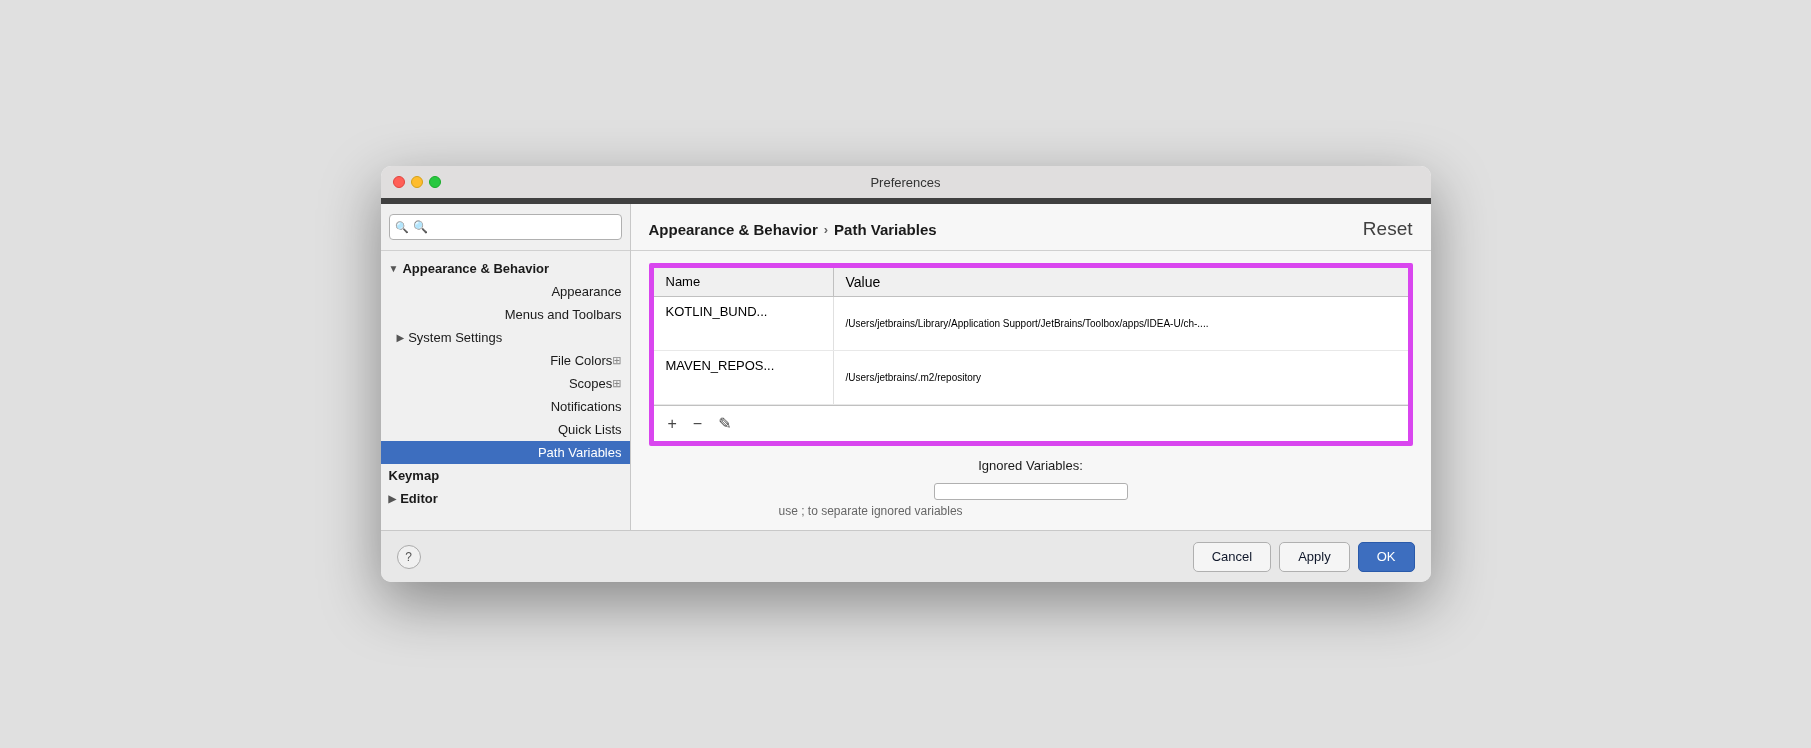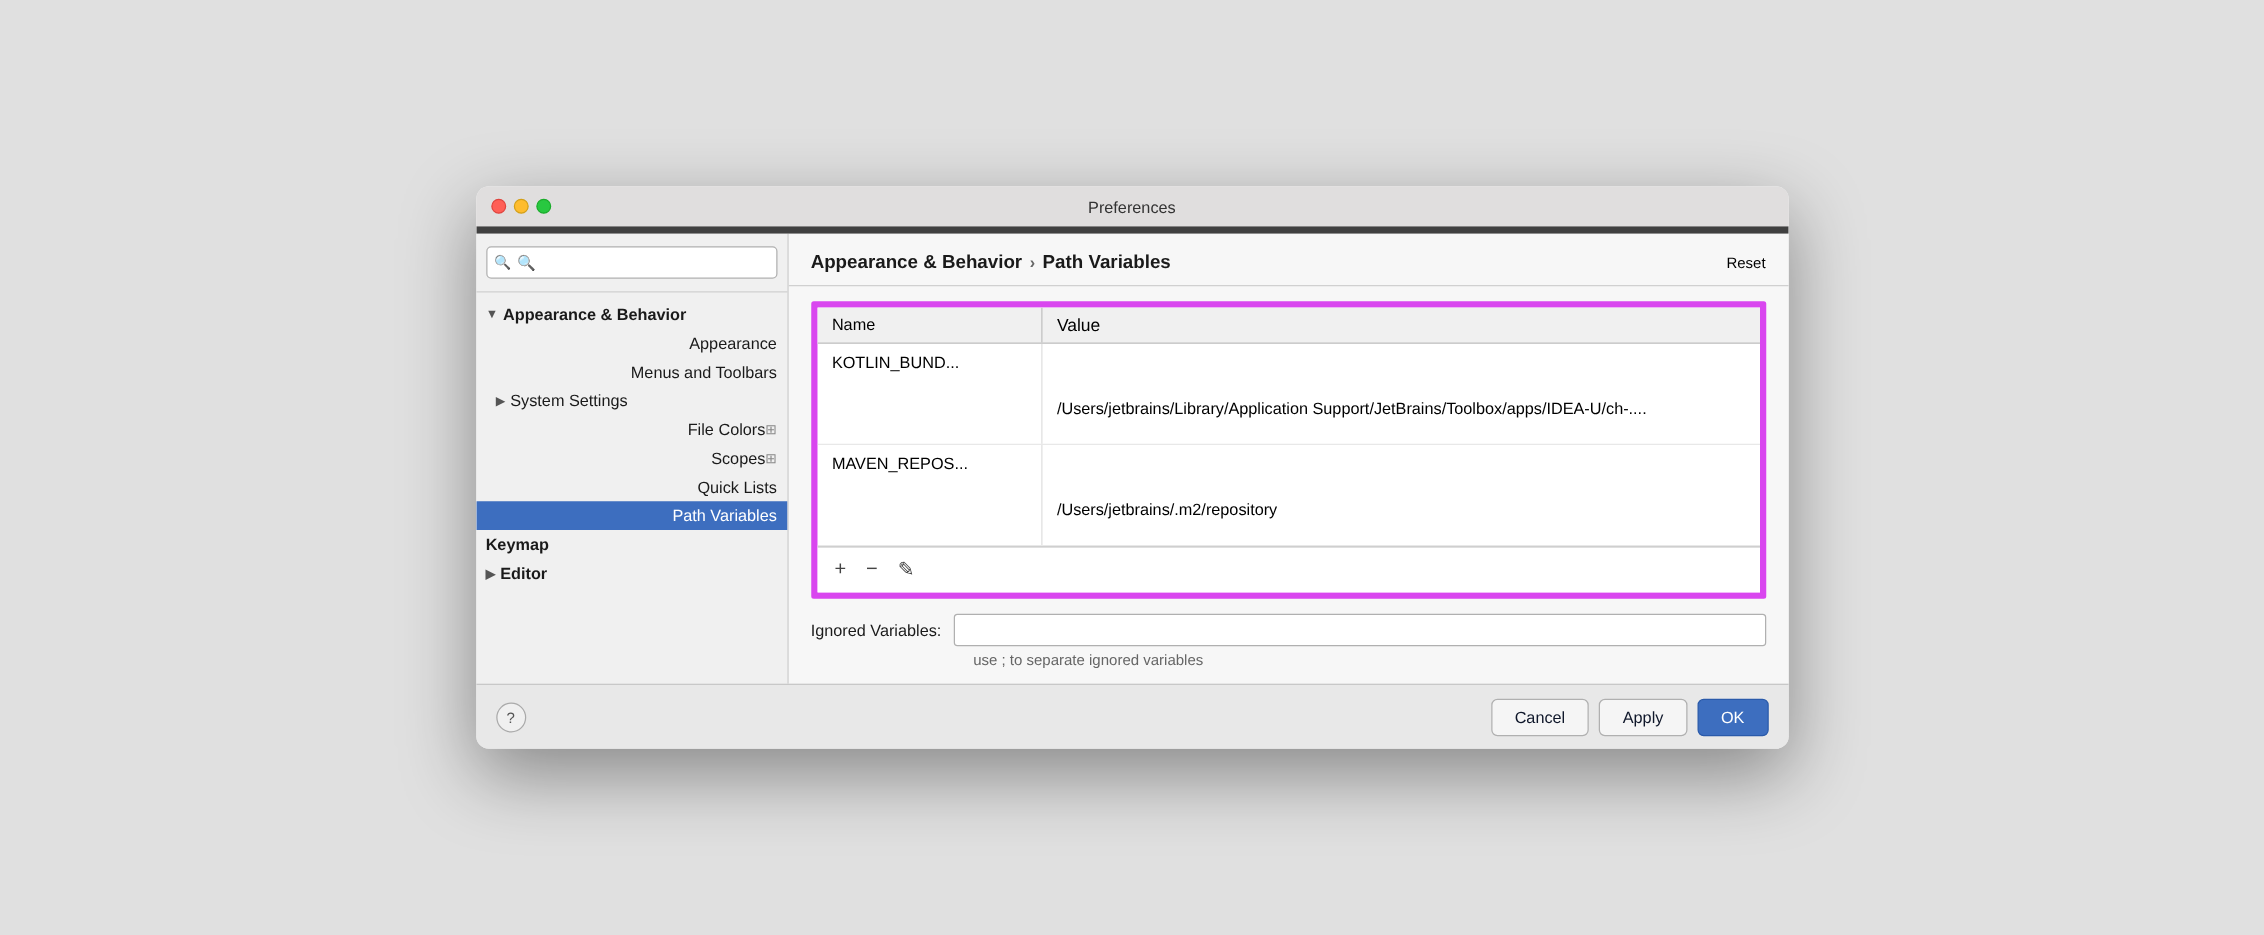--- a/index.html
+++ b/index.html
@@ -201,22 +201,22 @@
       gap: 6px;
       font-size: 15px;
       font-weight: 600;
       color: #1a1a1a;
     }
     .breadcrumb-arrow {
       color: #666;
       font-size: 13px;
     }
     .reset-link {
-      color: #000000;
-      font-size: 12px;
+      color: #404040;
+      font-size: 19px;
       font-weight: 500;
       cursor: pointer;
       text-decoration: none;
       background: none;
       border: none;
     }
 
     
     .table-area {
       flex: 1;
@@ -266,25 +266,24 @@
       padding: 7px 12px;
       font-size: 13px;
       border-right: 1px solid #e0e0e0;
       white-space: nowrap;
       overflow: hidden;
       text-overflow: ellipsis;
     }
     .cell-value {
       flex: 1;
       padding: 21px 12px;
-      font-size: 13px;
+      font-size: 10px;
       white-space: nowrap;
       overflow: hidden;
       text-overflow: ellipsis;
-      margin-top: 23px;
     }
     .table-toolbar {
       border-top: 1px solid #c0c0c0;
       padding: 6px 10px;
       display: flex;
       gap: 8px;
       align-items: center;
       background: white;
     }
     .toolbar-btn {
@@ -301,20 +300,21 @@
     .ignored-section {
       padding: 12px 18px;
       display: flex;
       flex-direction: column;
       gap: 4px;
     }
     .ignored-row {
       display: flex;
       align-items: center;
       gap: 10px;
+      flex-direction: column;
     }
     .ignored-label {
       font-size: 13px;
       color: #1a1a1a;
       white-space: nowrap;
     }
     .ignored-input {
       flex: 1;
       height: 26px;
       border: 1px solid #b0b0b0;
@@ -369,20 +369,23 @@
           <span class="tree-arrow">▶</span>
           <span>System Settings</span>
         </div>
         <div class="tree-item">
           <span>File Colors</span>
           <span class="item-icon">⊞</span>
         </div>
         <div class="tree-item">
           <span>Scopes</span>
           <span class="item-icon">⊞</span>
+        </div>
+        <div class="tree-item">
+          <span>Notifications</span>
         </div>
         <div class="tree-item">
           <span>Quick Lists</span>
         </div>
         <div class="tree-item selected">
           <span>Path Variables</span>
         </div>
 
         <div class="tree-group-header">
           <span class="group-bold">Keymap</span>

